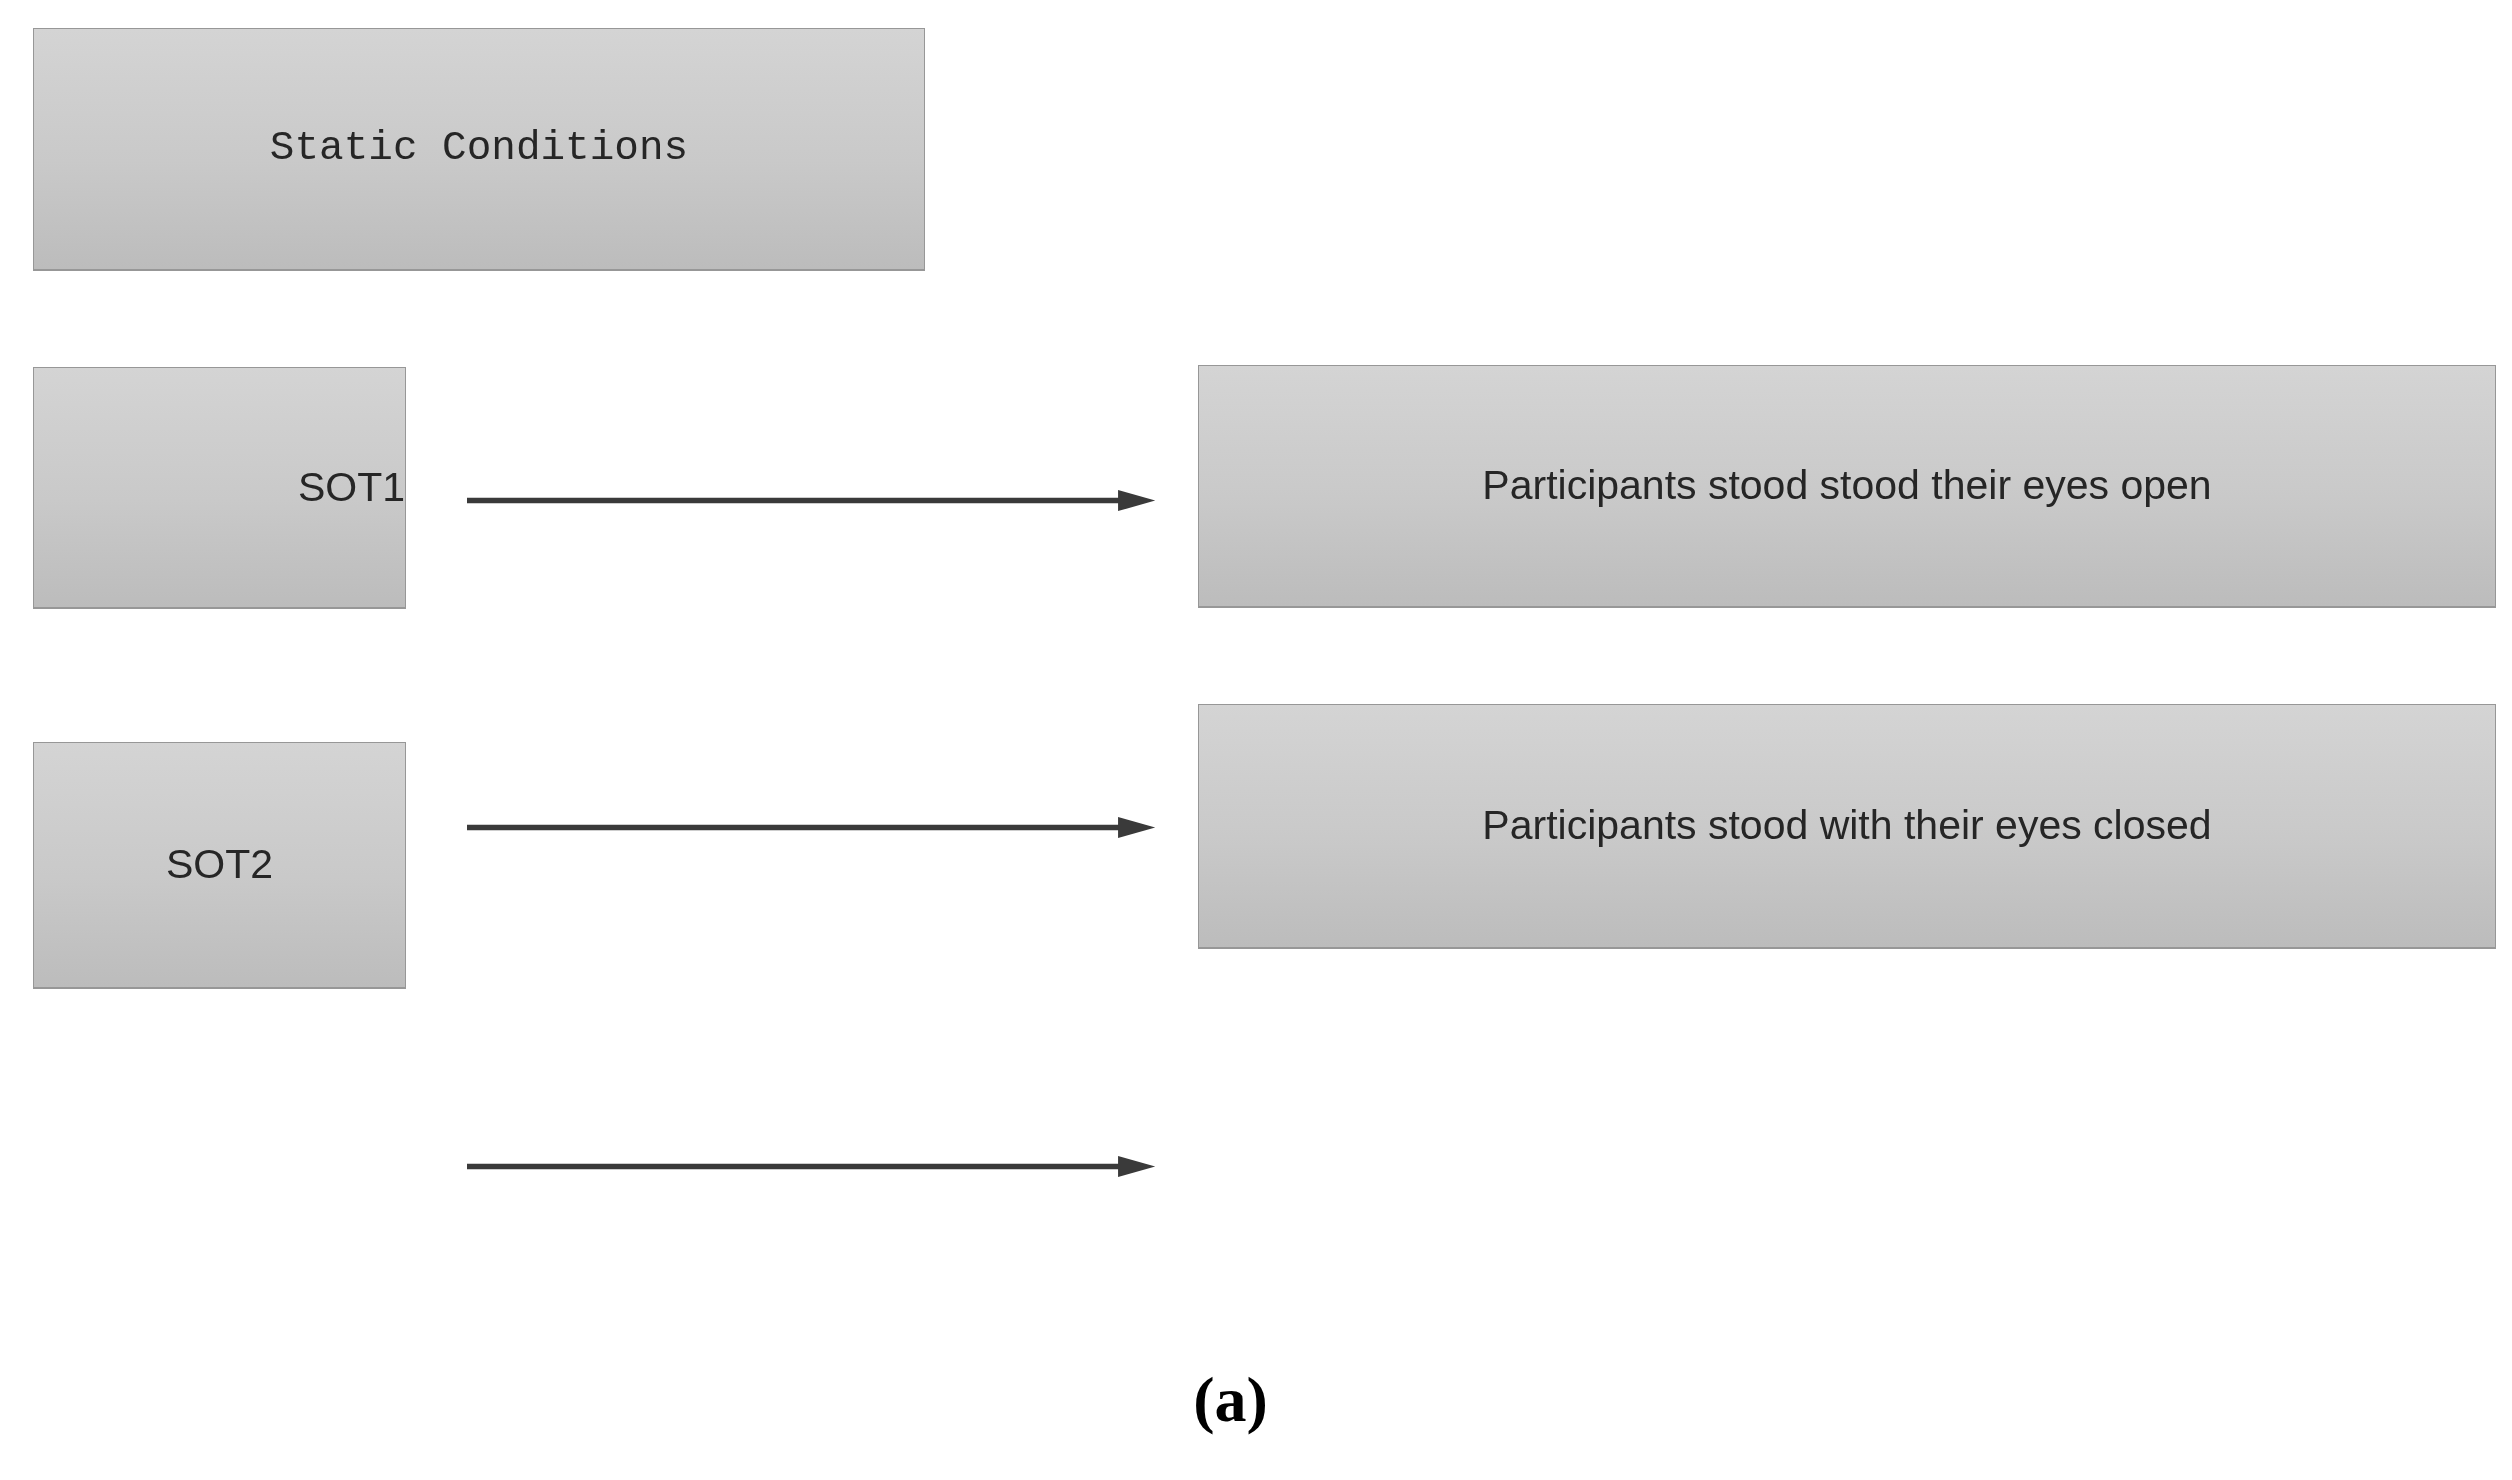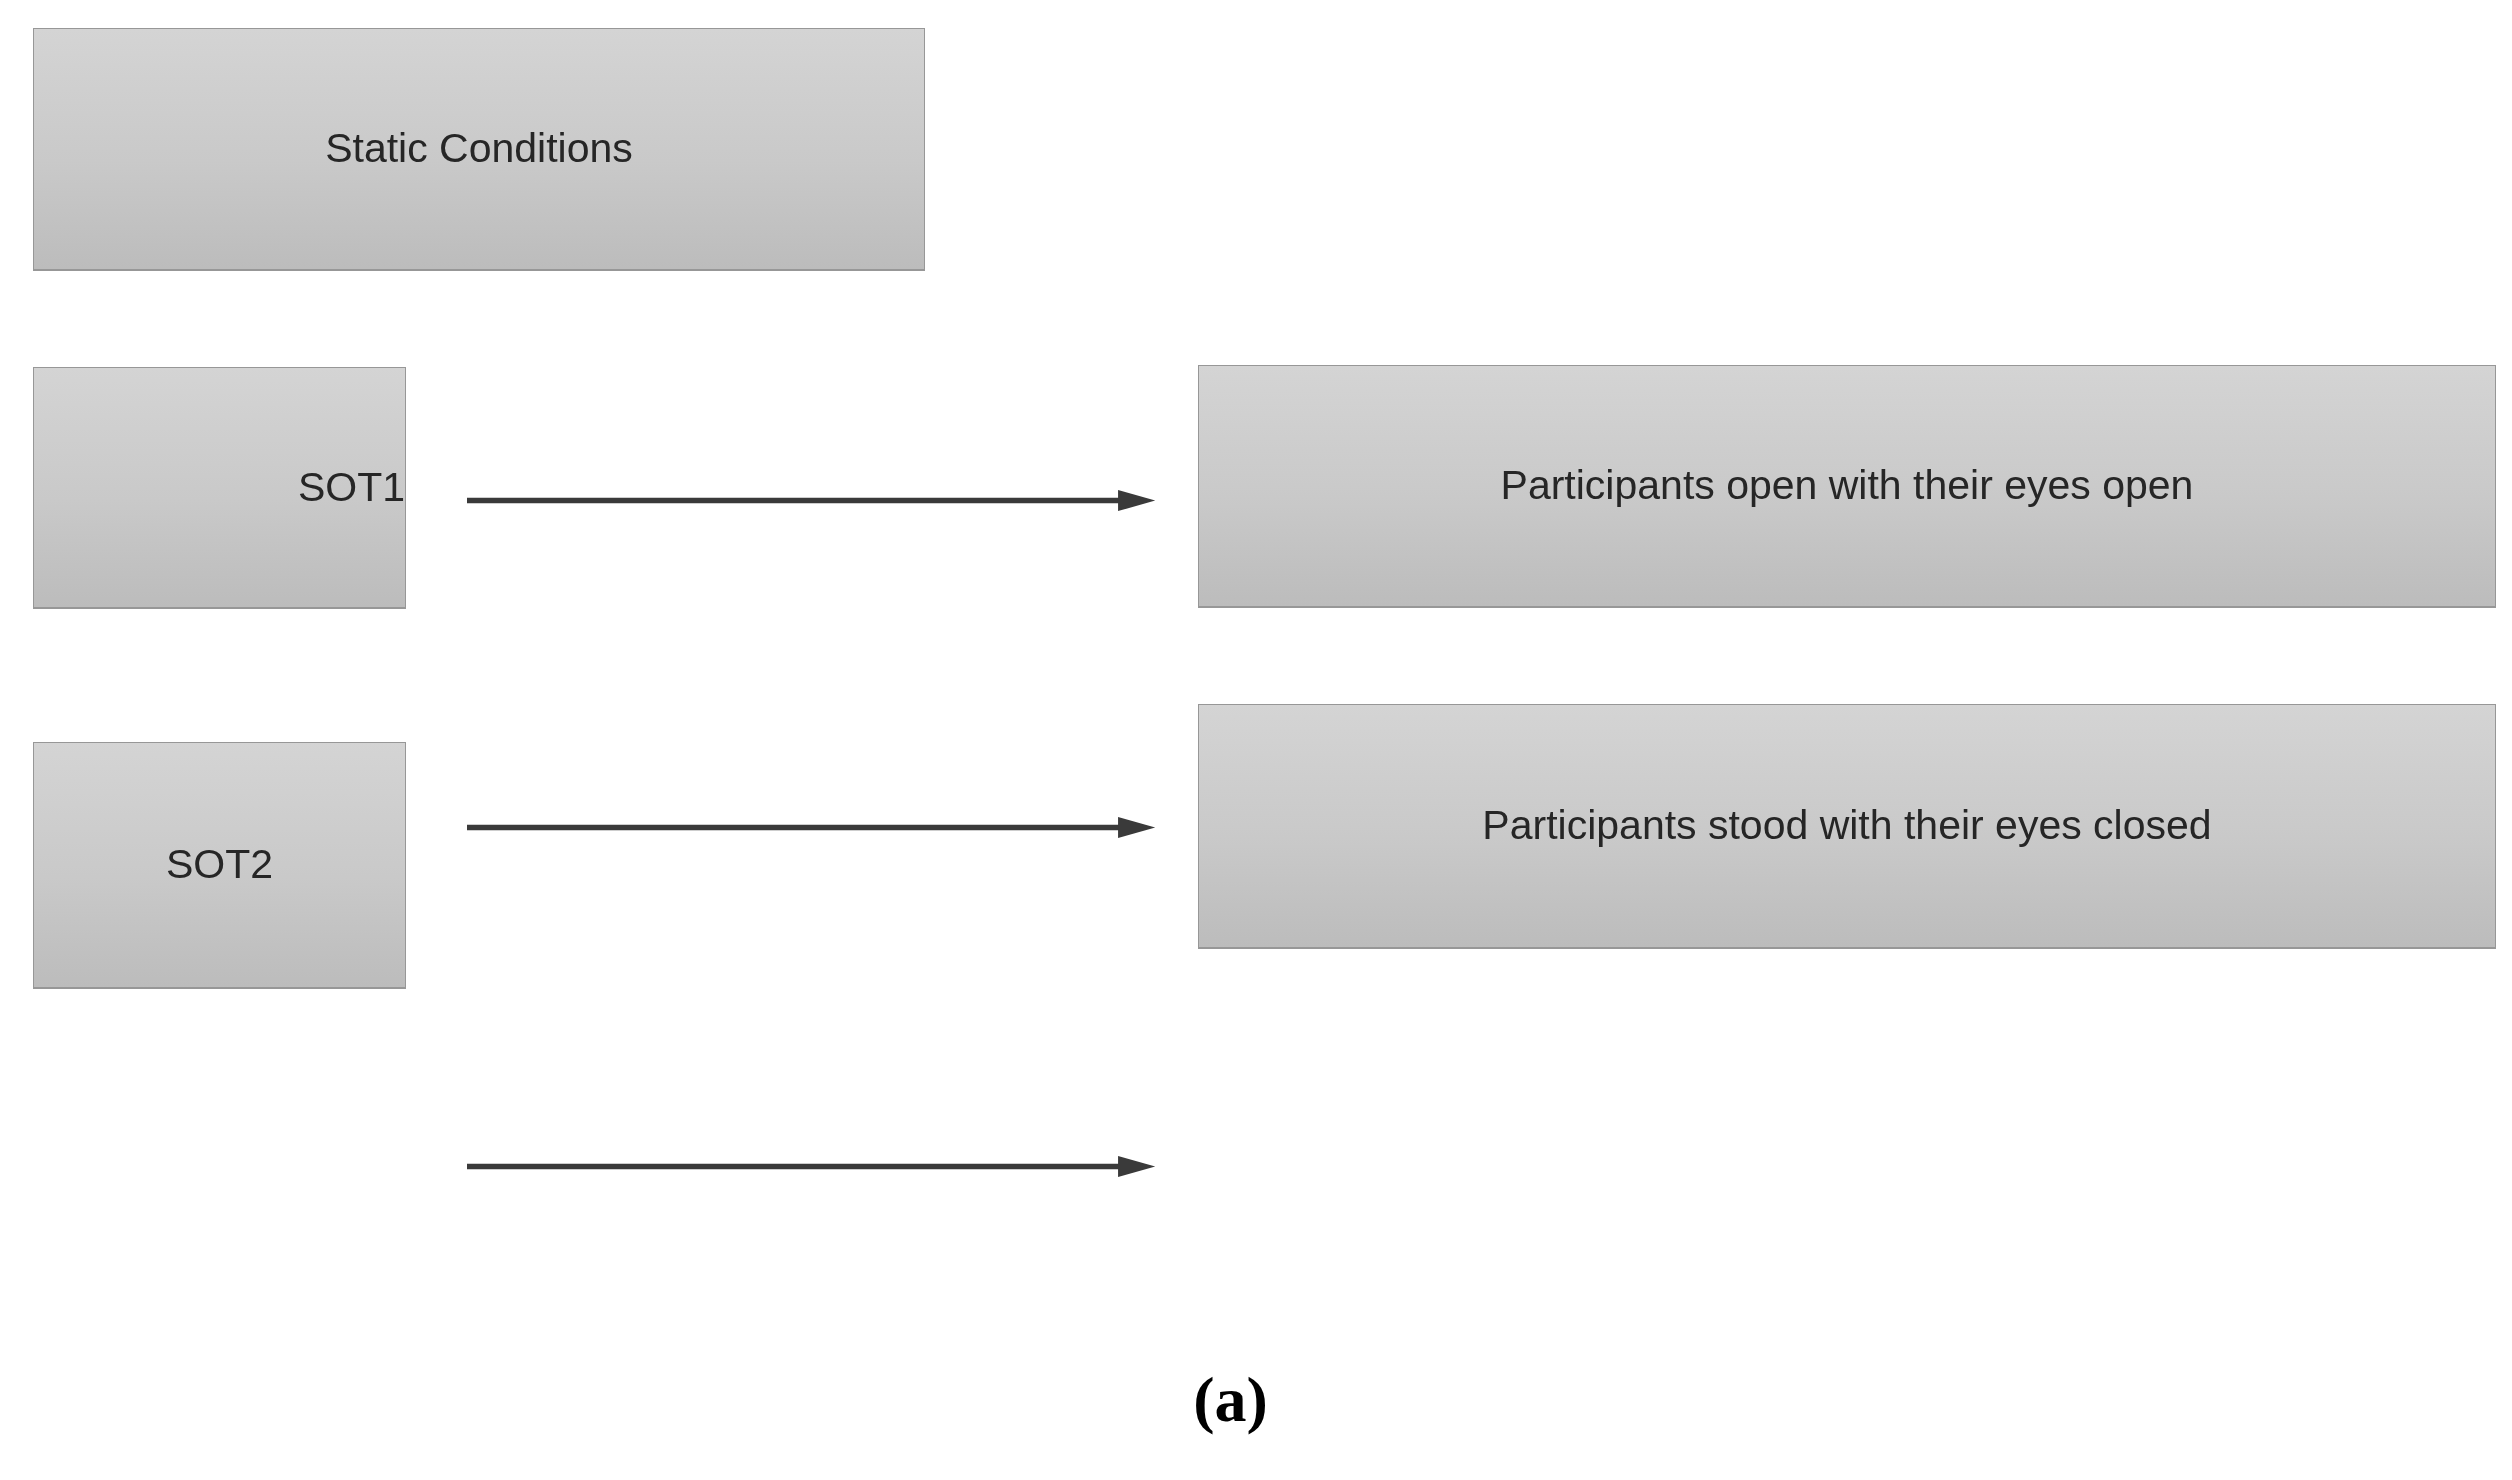--- a/index.html
+++ b/index.html
@@ -26,21 +26,21 @@
     border: 1.8px solid var(--box-border);
     border-bottom-width: 2.7px;
     background: linear-gradient(180deg, var(--box-fill-top) 0%, var(--box-fill-mid) 55%, var(--box-fill-bottom) 100%);
     display: flex;
     align-items: center;
     justify-content: center;
     text-align: center;
     font-size: 41px;
     line-height: 1.5;
   }
-  .header-box { left: 33px; top: 28px;  width: 892px; height: 243px; }
+  .header-box { left: 33px; top: 28px;  width: 892px; height: 243px; font-family: Liberation Mono, monospace; }
   .cond-box   { left: 33px; width: 373px; }
   .cond-box.row1 { top: 367px; height: 242px; justify-content: flex-end; }
   .cond-box.row2 { top: 742px; height: 247px; }
   .cond-box.row3 { top: 1042px; height: 251px; }
   .desc-box { left: 1198px; width: 1298px; padding: 17.7px 89px; }
   .desc-box.row1 { top: 365px;  height: 243px; }
   .desc-box.row2 { top: 704px;  height: 245px; align-items: center; }
   .desc-box.row3 { top: 1042px; height: 249px; }
   .arrow {
     position: absolute;
@@ -76,21 +76,21 @@
   </div>
 
   <div class="box cond-box row1">
     <span>SOT1</span>
   </div>
   <svg class="arrow row1" viewBox="0 0 780 28">
     <line x1="0" y1="14" x2="740" y2="14"></line>
     <polygon points="736,2 778,14 736,26"></polygon>
   </svg>
   <div class="box desc-box row1">
-    <span>Participants open with their eyes open</span>
+    <span>Participants stood stood their eyes open</span>
   </div>
 
   <div class="box cond-box row2">
     <span>SOT2</span>
   </div>
   <svg class="arrow row2" viewBox="0 0 780 28">
     <line x1="0" y1="14" x2="740" y2="14"></line>
     <polygon points="736,2 778,14 736,26"></polygon>
   </svg>
   <div class="box desc-box row2">

